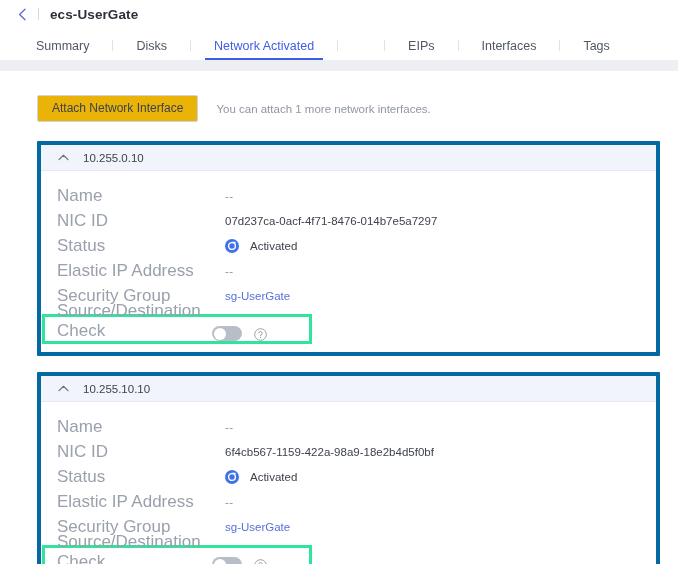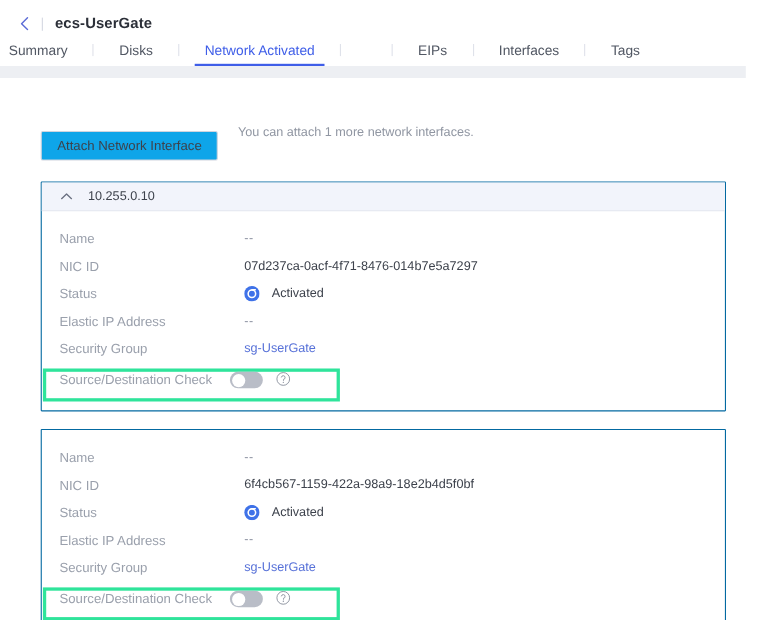--- a/index.html
+++ b/index.html
@@ -20,21 +20,21 @@
     position: relative;
     width: 700px;
     height: 564px;
     background: #ffffff;
   }
 
   
   .titlebar {
     height: 28px;
     display: flex;
-    align-items: flex-end;
+    align-items: center;
     padding-left: 17px;
     box-sizing: border-box;
   }
   .back-chevron {
     width: 11px;
     height: 14px;
     display: inline-flex;
     align-items: center;
     justify-content: center;
     color: #5b6bd6;
@@ -55,21 +55,21 @@
     color: #2b2f38;
     letter-spacing: 0.1px;
   }
 
   
   .tabbar {
     position: relative;
     height: 32px;
     display: flex;
     align-items: flex-end;
-    padding-left: 8px;
+    padding-left: 36px;
     box-sizing: border-box;
   }
   .tab {
     position: relative;
     font-size: 12.5px;
     color: #515763;
     padding: 0 0 7px 0;
     cursor: pointer;
     white-space: nowrap;
   }
@@ -109,41 +109,40 @@
     position: relative;
   }
 
   .action-row {
     display: flex;
     align-items: center;
     padding: 24px 0 0 37px;
   }
   .btn-attach {
     border: 1px solid #cfd4de;
-    background: #0ea5e9;
+    background: #eab308;
     color: #3d424c;
     font-size: 12px;
     font-family: "Liberation Sans", sans-serif;
     padding: 6px 14px 7px 14px;
     border-radius: 2px;
     cursor: pointer;
     line-height: 1;
-    margin-top: 24px;
   }
   .attach-hint {
     margin-left: 18px;
     color: #9096a2;
     font-size: 11.5px;
     text-align: right;
   }
 
   
   .panel {
     margin: 19px 18px 0 37px;
-    border: 1px solid #0369a1;
+    border: 4px solid #0369a1;
     border-radius: 1px;
     background: #ffffff;
   }
   .panel + .panel { margin-top: 16px; }
 
   .panel-header {
     height: 26px;
     background: #f2f4fb;
     border-bottom: 1px solid #e6e9f1;
     display: flex;
@@ -175,21 +174,21 @@
   .row {
     display: flex;
     align-items: center;
     min-height: 25px;
     padding-left: 16px;
     box-sizing: border-box;
   }
   .row-label {
     width: 168px;
     color: #9aa0ac;
-    font-size: 12px;
+    font-size: 17px;
     flex: 0 0 auto;
   }
   .row-value {
     color: #3d424c;
     font-size: 11.5px;
     display: flex;
     align-items: center;
   }
   .row-value.muted { color: #8a90a0; letter-spacing: 0.5px; }
   .row-value.link { color: #5771d8; cursor: pointer; }
@@ -201,21 +200,21 @@
     flex: 0 0 auto;
     margin-right: 11px;
   }
   .status-icon svg { display: block; }
 
   
   .hl-row {
     margin: 6px 0 4px 1px;
     border: 3px solid #2fe49b;
     display: flex;
-    align-items: flex-start;
+    align-items: flex-end;
     width: 270px;
     height: 30px;
     box-sizing: border-box;
     padding-left: 12px;
   }
   .hl-row .row-label { width: 155px; }
 
   .toggle {
     width: 30px;
     height: 15px;
@@ -339,20 +338,28 @@
               <path d="M4.8 4.8 a1.7 1.7 0 1 1 1.9 2.1 v0.9" stroke="currentColor" stroke-width="0.9" fill="none" stroke-linecap="round"></path>
               <circle cx="6.6" cy="9.6" r="0.65" fill="currentColor"></circle>
             </svg>
           </span>
         </div>
 
       </div>
     </div>
 
     <div class="panel">
+      <div class="panel-header">
+        <span class="collapse-icon">
+          <svg width="11" height="7" viewBox="0 0 11 7" fill="none" xmlns="http://www.w3.org/2000/svg">
+            <path d="M1 5.6 L5.5 1.3 L10 5.6" stroke="currentColor" stroke-width="1.2" fill="none" stroke-linecap="round" stroke-linejoin="round"></path>
+          </svg>
+        </span>
+        <span class="panel-title">10.255.10.10</span>
+      </div>
       <div class="panel-body">
 
         <div class="row">
           <span class="row-label">Name</span>
           <span class="row-value muted">--</span>
         </div>
 
         <div class="row">
           <span class="row-label">NIC ID</span>
           <span class="row-value">6f4cb567-1159-422a-98a9-18e2b4d5f0bf</span>

